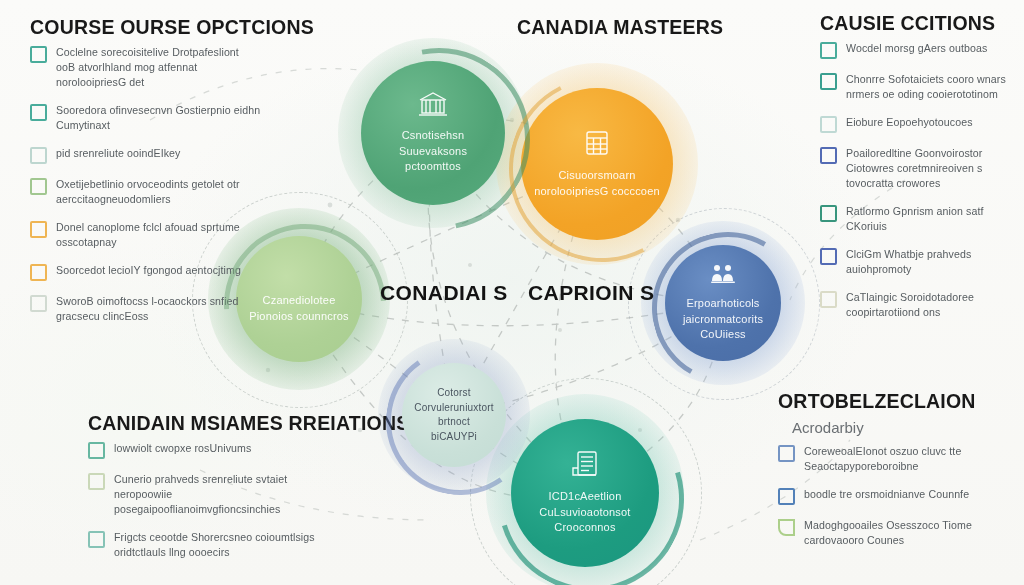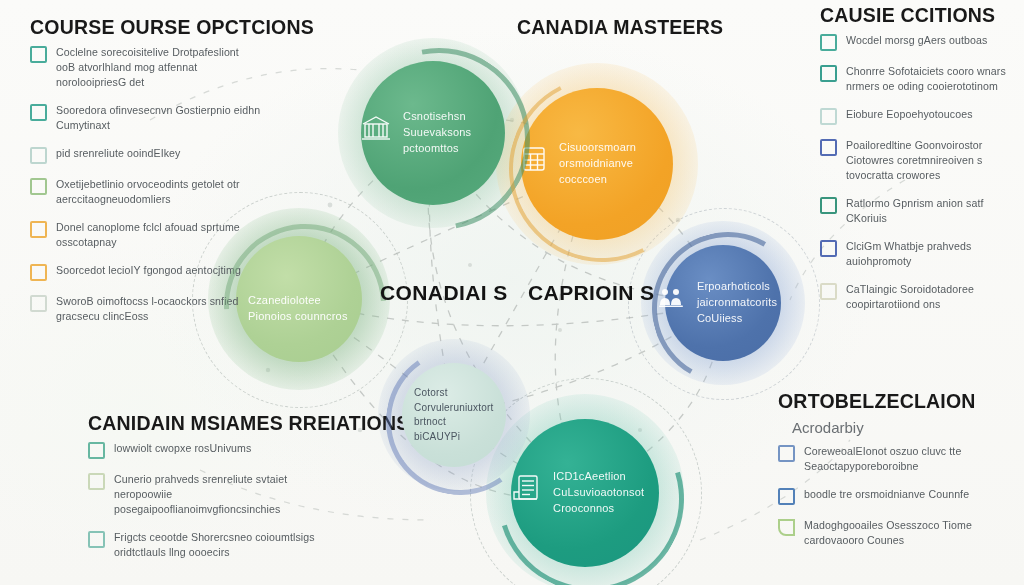--- a/index.html
+++ b/index.html
@@ -78,34 +78,34 @@
   .bullet-text {
     font-size: 10.6px;
     line-height: 1.42;
     color: #565c60;
     filter: blur(0.42px);
     letter-spacing: 0.1px;
     max-width: 205px;
   }
 
   #col-left  { left: 30px;  top: 16px;  width: 232px; }
-  #col-right { left: 820px; top: 4px;  width: 200px; }
+  #col-right { left: 820px; top: 12px;  width: 200px; }
   #col-bl    { left: 88px;  top: 412px; width: 262px; }
   #col-br    { left: 778px; top: 390px; width: 228px; }
   #col-bl .bullet-text, #col-br .bullet-text { max-width: 215px; }
 
   
   .node {
     position: absolute;
     border-radius: 50%;
     display: flex;
-    flex-direction: row;
+    flex-direction: column;
     align-items: center;
     justify-content: center;
-    text-align: left;
+    text-align: center;
     box-sizing: border-box;
   }
   .node-label {
     font-size: 11px;
     line-height: 1.45;
     color: rgba(255,255,255,0.93);
     filter: blur(0.5px);
     padding: 0 12px;
     letter-spacing: 0.2px;
   }
@@ -415,21 +415,21 @@
     <span class="node-icon">
       <svg width="26" height="28" viewBox="0 0 26 28" fill="none" stroke="#ffffff" stroke-width="1.4">
         <rect x="3" y="3" width="20" height="22" rx="2"></rect>
         <line x1="3" y1="9" x2="23" y2="9"></line>
         <line x1="9.5" y1="9" x2="9.5" y2="25"></line>
         <line x1="16.5" y1="9" x2="16.5" y2="25"></line>
         <line x1="3" y1="15" x2="23" y2="15"></line>
         <line x1="3" y1="20" x2="23" y2="20"></line>
       </svg>
     </span>
-    <span class="node-label">Cisuoorsmoarn orsmoidnianve cocccoen</span>
+    <span class="node-label">Cisuoorsmoarn norolooipriesG cocccoen</span>
   </div>
 
   <div class="node" id="node-provinces">
     <span class="node-label">Czanediolotee Pionoios counncros</span>
   </div>
 
   <div class="node" id="node-employment">
     <span class="node-icon">
       <svg width="28" height="22" viewBox="0 0 28 22" fill="#ffffff">
         <circle cx="8" cy="5" r="3"></circle>

